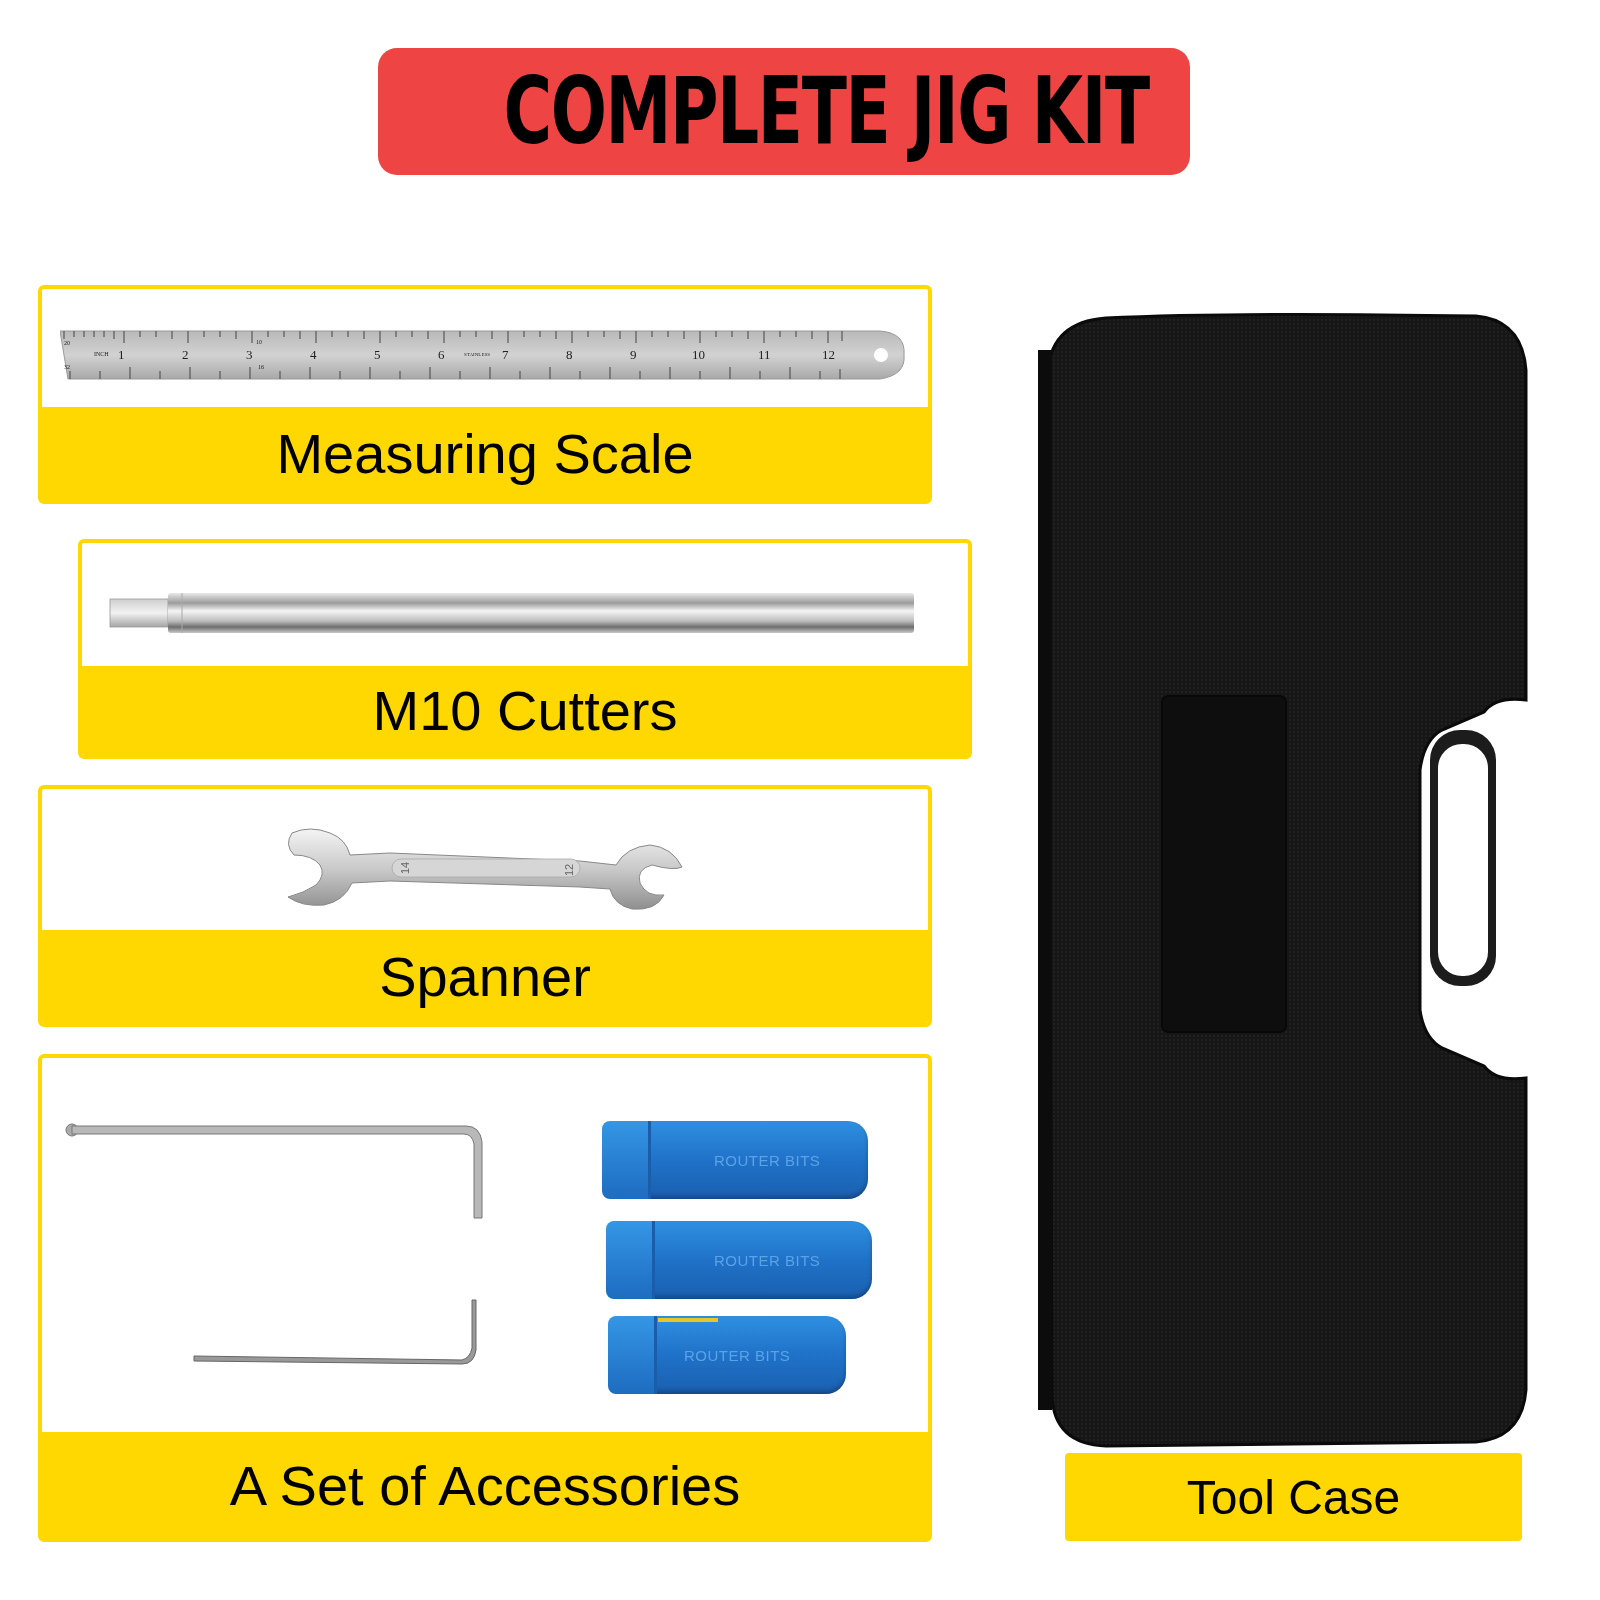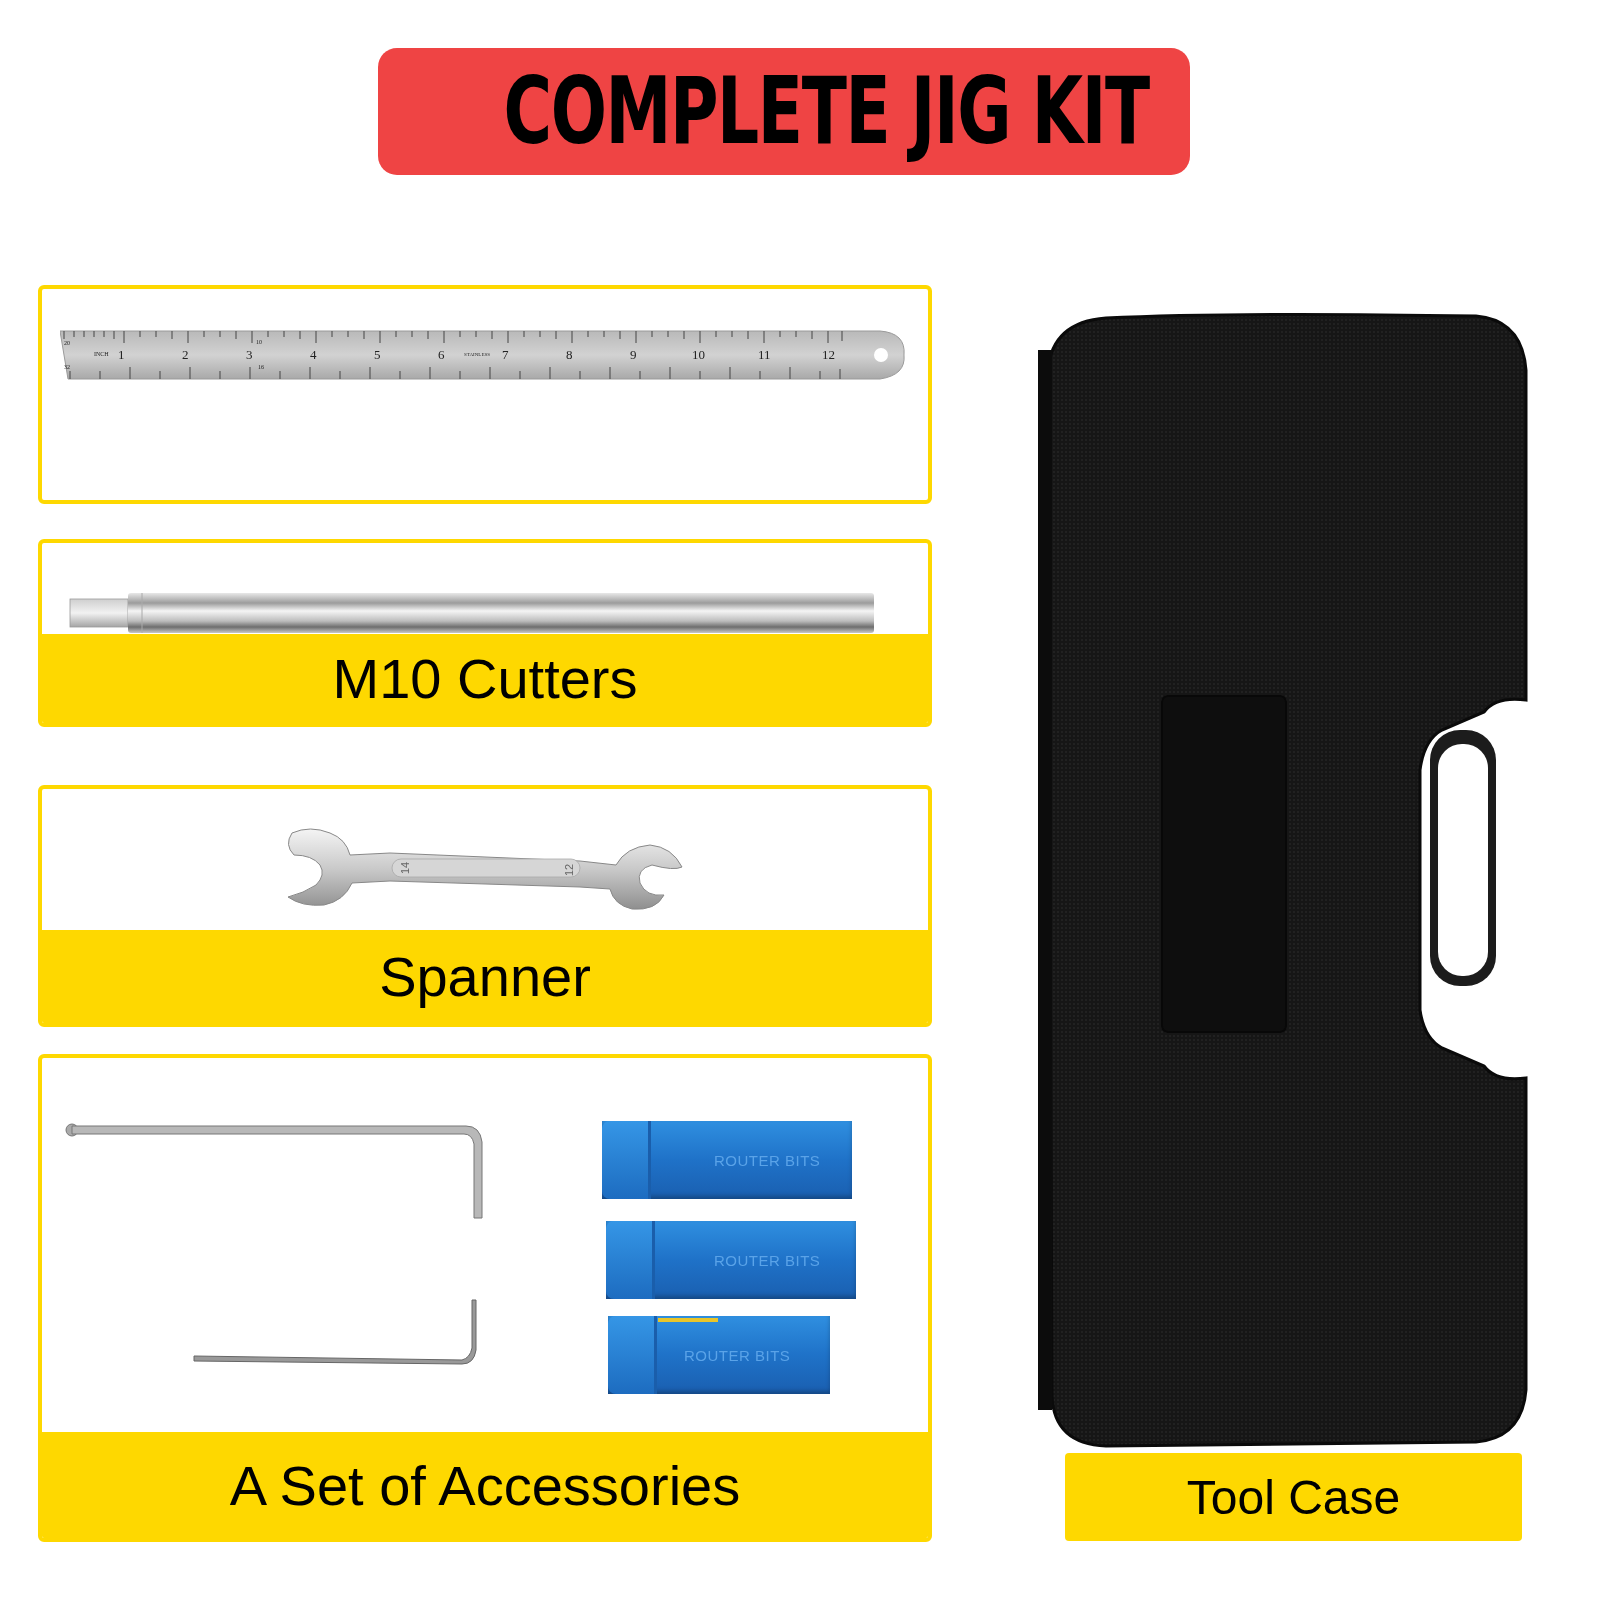--- a/index.html
+++ b/index.html
@@ -3,31 +3,31 @@
 <meta charset="utf-8">
 <style>
   html,body{margin:0;padding:0;background:#ffffff;}
   body{width:1600px;height:1600px;position:relative;overflow:hidden;font-family:"Liberation Sans",sans-serif;}
   .title-bar{position:absolute;left:378px;top:48px;width:812px;height:127px;background:#ef4444;display:flex;align-items:center;justify-content:flex-start;border-radius:19px;}
   .title-text{font-family:"DejaVu Sans",sans-serif;font-weight:bold;font-size:92px;color:#000;letter-spacing:-2px;transform:scaleX(0.72);white-space:nowrap;}
   .panel{position:absolute;left:38px;width:894px;border:4px solid #FED800;border-radius:6px;box-sizing:border-box;background:#fff;overflow:hidden;}
   .panel .label{position:absolute;left:0;right:0;bottom:0;background:#FED800;display:flex;align-items:center;justify-content:center;font-size:56px;color:#000;}
   .p1{top:285px;height:219px;}
   .p1 .label{height:93px;}
-  .p2{top:539px;height:188px;}
+  .p2{top:539px;height:220px;margin-left:40px;}
   .p2 .label{height:89px;}
   .p3{top:785px;height:242px;}
   .p3 .label{height:93px;text-align:center;}
   .p4{top:1054px;height:488px;}
   .p4 .label{height:106px;}
   .item{position:absolute;}
   .ruler{left:18px;top:40px;width:846px;height:52px;}
   .case-wrap{position:absolute;left:1036px;top:310px;width:494px;height:1138px;}
   .case-label{position:absolute;left:1065px;top:1453px;width:457px;height:88px;background:#FED800;border-radius:4px;display:flex;align-items:center;justify-content:center;font-size:48px;color:#000;}
-  .router-box{position:absolute;border-radius:0;background:linear-gradient(180deg,#2f8fe0 0%,#1f72c8 50%,#1a5fb0 100%);box-shadow:inset 0 -3px 4px rgba(0,0,0,0.25);}
+  .router-box{position:absolute;border-radius:20px;background:linear-gradient(180deg,#2f8fe0 0%,#1f72c8 50%,#1a5fb0 100%);box-shadow:inset 0 -3px 4px rgba(0,0,0,0.25);padding-left:16px;}
   .router-box .cap{position:absolute;left:0;top:0;bottom:0;background:linear-gradient(180deg,#3596e6,#1d6cc0);border-radius:8px 0 0 8px;border-right:3px solid #1a5eab;}
   .router-box .txt{position:absolute;top:50%;transform:translateY(-50%);font-size:15px;color:#5aa3e8;letter-spacing:0.5px;font-family:"Liberation Sans",sans-serif;}
 </style>
 </head>
 <body>
 
 <div class="title-bar">
   <div class="title-text">COMPLETE JIG KIT</div>
 </div>
 
@@ -141,20 +141,21 @@
       <text x="442" y="30">7</text>
         <text x="506" y="30">8</text>
         <text x="570" y="30">9</text>
         <text x="632" y="30">10</text>
         <text x="698" y="30">11</text>
         <text x="762" y="30">12</text>
       <text x="196" y="15" font-size="6">10</text>
       <text x="198" y="40" font-size="6">16</text>
     </g>
   </svg>
+  <div class="label">Measuring Scale</div>
 </div>
 
 <div class="panel p2">
   <svg class="item" style="left:26px;top:46px;" width="820" height="46" viewBox="0 0 820 46">
     <defs>
       <linearGradient id="rod" x1="0" y1="0" x2="0" y2="1">
         <stop offset="0" stop-color="#e8e8e8"></stop>
         <stop offset="0.25" stop-color="#9c9c9c"></stop>
         <stop offset="0.45" stop-color="#f5f5f5"></stop>
         <stop offset="0.7" stop-color="#bdbdbd"></stop>

